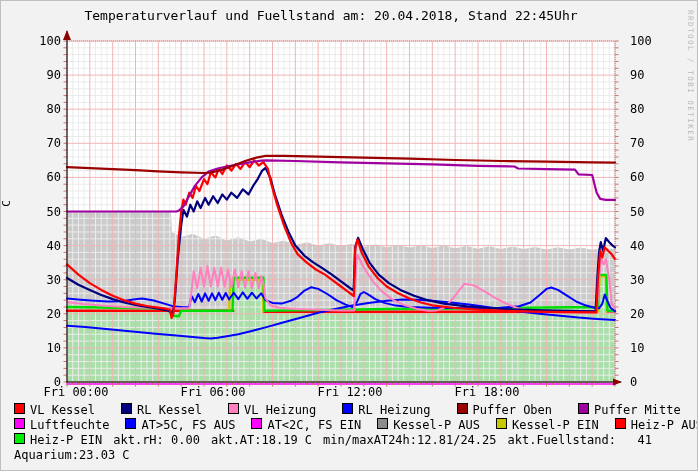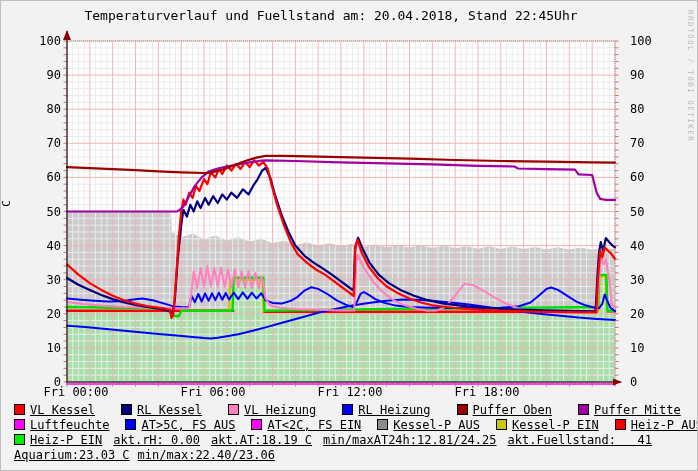--- a/index.html
+++ b/index.html
@@ -8,21 +8,21 @@
          font-family:"DejaVu Sans Mono","Liberation Mono",monospace;color:#000;}
   #chart-title{position:absolute;top:7px;left:0;width:660px;text-align:center;
          font-size:13px;white-space:pre;}
   #watermark{position:absolute;top:9px;right:2px;writing-mode:vertical-rl;
          font-size:7.5px;letter-spacing:1.5px;color:#b9b9b9;}
   #ylabel{position:absolute;left:2px;top:196px;font-size:11px;transform:rotate(-90deg);}
   #chart-svg{position:absolute;left:0;top:0;}
   #legend{position:absolute;left:13px;top:401px;right:2px;font-size:12px;}
   .legend-row{display:flex;align-items:center;height:15px;white-space:pre;}
   .legend-row.r1{gap:26px}.legend-row.r2{gap:16px}.legend-row.r3{gap:11px}.legend-row.r4{gap:8px}
-  .li{display:flex;align-items:center;text-decoration:underline;}
+  .li{display:flex;align-items:flex-start;}
   .sw{width:9px;height:9px;border:1px solid #000;margin-right:5px;flex:none;}
   .lt{white-space:pre;}
 </style>
 </head>
 <body>
 
 <div id="stage">
   <svg id="chart-svg" width="698" height="400">
       <rect x="66" y="40" width="548" height="341" fill="#ffffff"></rect>
       <path d="M66.0,210.5 L169.9,210.5 L171.0,231.0 L180.2,236.1 L191.6,232.7 L203.0,237.8 L214.4,234.4 L225.8,239.5 L237.3,236.1 L248.7,240.5 L260.1,237.8 L271.5,241.9 L282.9,239.5 L294.3,243.9 L305.8,241.2 L317.2,244.6 L328.6,241.9 L340.0,245.3 L351.4,242.6 L362.8,246.0 L374.3,243.2 L385.7,246.3 L397.1,243.9 L408.5,246.6 L419.9,244.3 L431.3,247.0 L442.8,244.6 L454.2,247.3 L465.6,244.9 L477.0,247.7 L488.4,245.3 L499.8,248.0 L511.3,245.6 L522.7,248.0 L534.1,246.0 L545.5,248.4 L556.9,246.3 L568.3,248.4 L579.8,246.6 L591.2,248.7 L602.6,247.0 L614.0,248.0 L614.0,381 L66.0,381 Z" fill="#cbcbcb" stroke="none"></path>
@@ -428,15 +428,15 @@
         <text x="486" y="395" text-anchor="middle">Fri 18:00</text>
       </g>
     </svg>
   <div id="chart-title">Temperaturverlauf und Fuellstand am: 20.04.2018, Stand 22:45Uhr</div>
   <div id="watermark">RRDTOOL / TOBI OETIKER</div>
   <div id="ylabel">C</div>
   <div id="legend">
       <div class="legend-row r1"><span class="li"><span class="sw" style="background: rgb(255, 0, 0);"></span><span class="lt">VL Kessel</span></span><span class="li"><span class="sw" style="background: rgb(0, 0, 127);"></span><span class="lt">RL Kessel</span></span><span class="li"><span class="sw" style="background: rgb(255, 127, 191);"></span><span class="lt">VL Heizung</span></span><span class="li"><span class="sw" style="background: rgb(0, 0, 255);"></span><span class="lt">RL Heizung</span></span><span class="li"><span class="sw" style="background: rgb(155, 0, 0);"></span><span class="lt">Puffer Oben</span></span><span class="li"><span class="sw" style="background: rgb(160, 0, 160);"></span><span class="lt">Puffer Mitte</span></span></div>
       <div class="legend-row r2"><span class="li"><span class="sw" style="background: rgb(255, 0, 255);"></span><span class="lt">Luftfeuchte</span></span><span class="li"><span class="sw" style="background: rgb(0, 0, 255);"></span><span class="lt">AT&gt;5C, FS AUS</span></span><span class="li"><span class="sw" style="background: rgb(255, 0, 255);"></span><span class="lt">AT&lt;2C, FS EIN</span></span><span class="li"><span class="sw" style="background: rgb(140, 140, 140);"></span><span class="lt">Kessel-P AUS</span></span><span class="li"><span class="sw" style="background: rgb(200, 200, 0);"></span><span class="lt">Kessel-P EIN</span></span><span class="li"><span class="sw" style="background: rgb(255, 0, 0);"></span><span class="lt">Heiz-P AUS</span></span></div>
       <div class="legend-row r3"><span class="li"><span class="sw" style="background: rgb(0, 238, 0);"></span><span class="lt">Heiz-P EIN</span></span><span class="li"><span class="lt">akt.rH: 0.00</span></span><span class="li"><span class="lt">akt.AT:18.19 C</span></span><span class="li"><span class="lt">min/maxAT24h:12.81/24.25</span></span><span class="li"><span class="lt">akt.Fuellstand:   41</span></span></div>
-      <div class="legend-row r4"><span class="li"><span class="lt">Aquarium:23.03 C</span></span><span class="li"><span class="lt">min/max:22.40/23.06</span></span></div>
+      <div class="legend-row r4"><span class="li"><span class="lt">Aquarium:23.03 C</span></span></div>
     </div>
 </div>
 
 </body></html>

